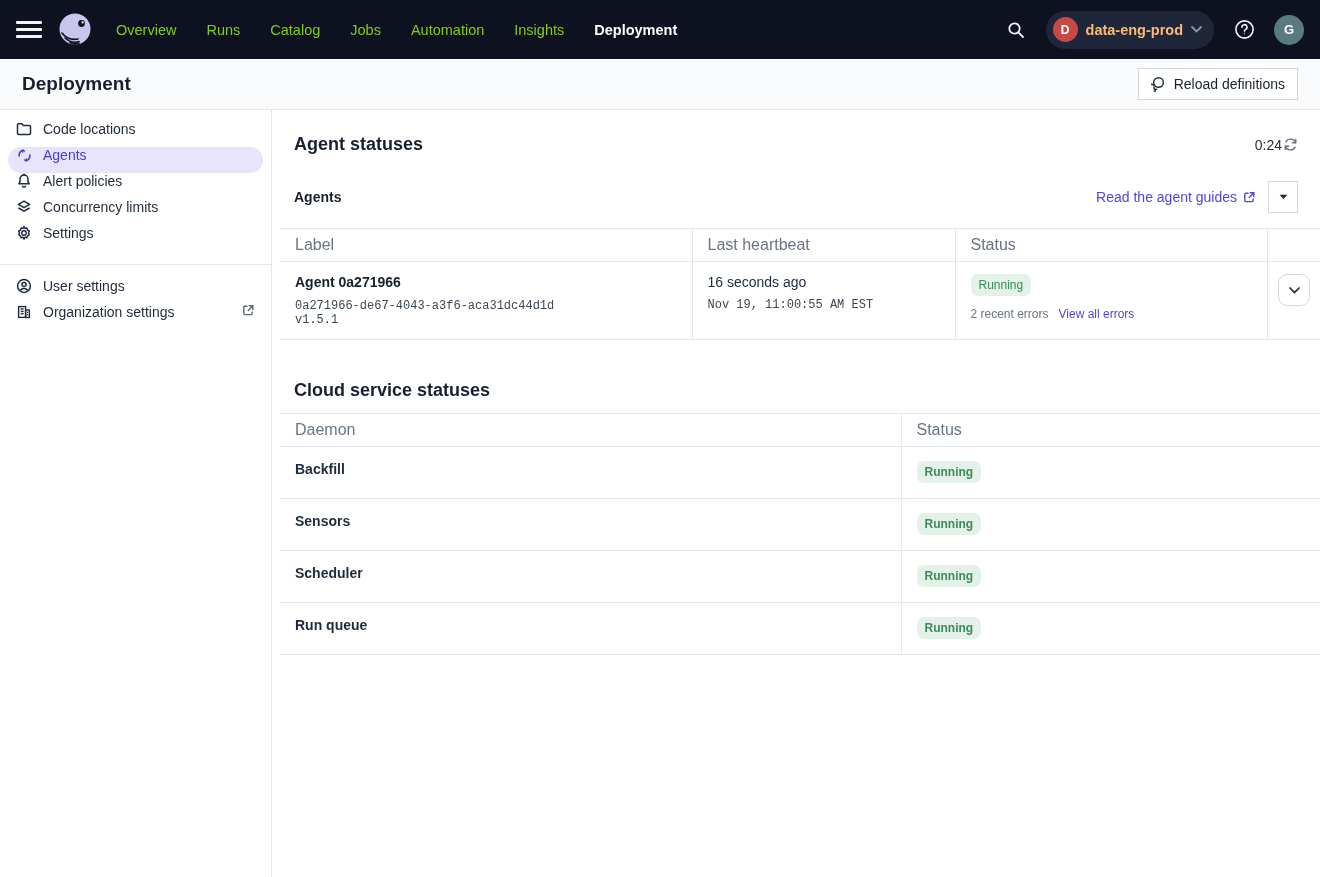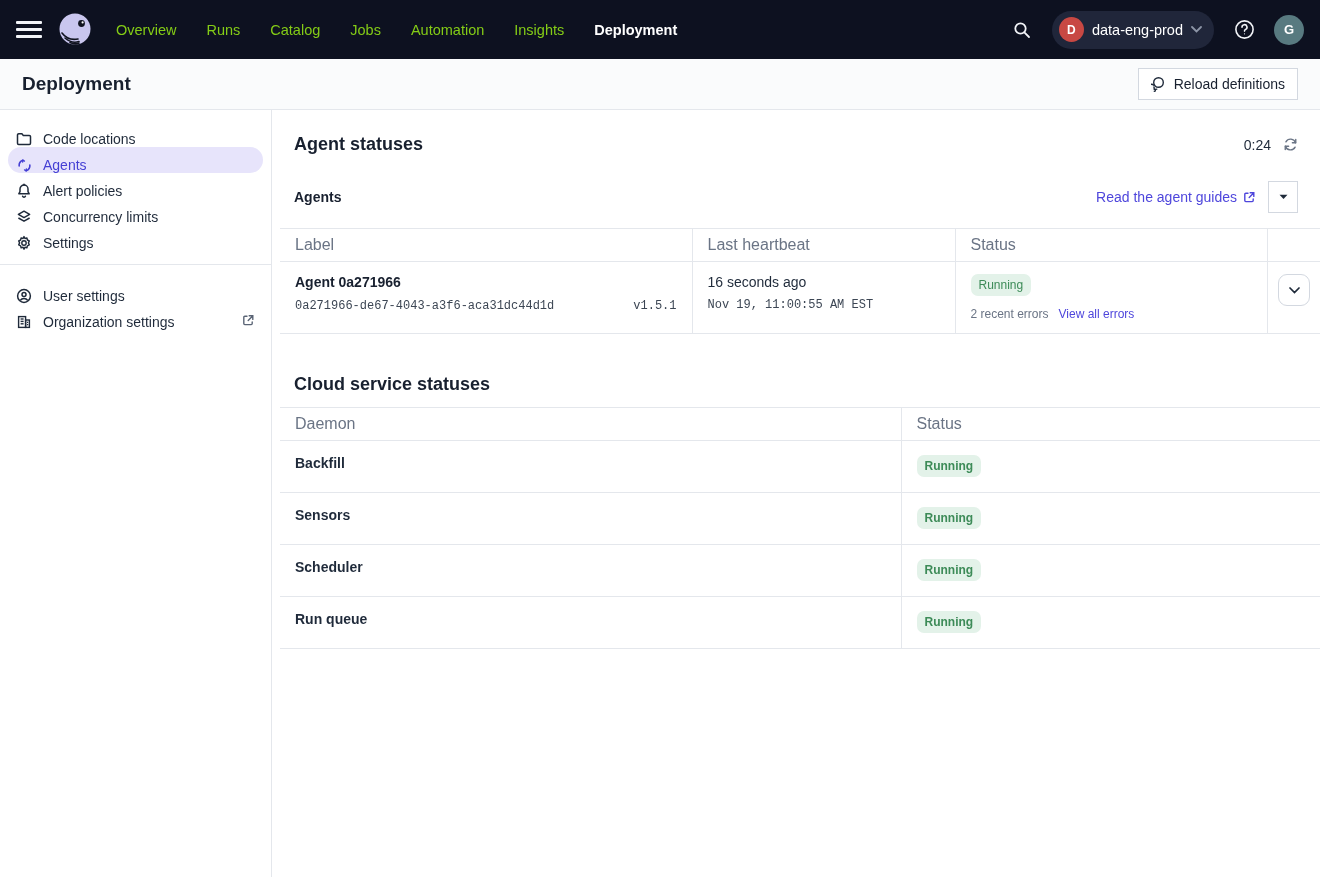--- a/index.html
+++ b/index.html
@@ -10,58 +10,58 @@
   .hamburger { width:26px; height:26px; display:flex; flex-direction:column; justify-content:center; gap:4px; cursor:pointer; margin-right:14px; }
   .hamburger span { display:block; height:3px; background:#f2f4f8; border-radius:1px; }
   .logo { width:38px; height:38px; margin-right:22px; flex:0 0 auto; }
   .navlinks { display:flex; align-items:center; gap:30px; }
   .navlink { font-size:14.5px; color:#84cc16; cursor:pointer; text-decoration:none; }
   .navlink.active { color:#ffffff; font-weight:700; }
   .topnav-right { margin-left:auto; display:flex; align-items:center; gap:14px; }
   .icon-btn { width:32px; height:32px; display:flex; align-items:center; justify-content:center; cursor:pointer; color:#f2f4f8; }
   .workspace-pill { height:38px; background:#20263a; border-radius:19px; display:flex; align-items:center; gap:8px; padding:0 12px 0 7px; cursor:pointer; }
   .ws-avatar { width:25px; height:25px; border-radius:50%; background:#c84843; color:#fff; font-size:12px; font-weight:700; display:flex; align-items:center; justify-content:center; }
-  .ws-name { color:#ffffff; font-size:14.5px; }
+  .ws-name { color:#fdba74; font-size:14.5px;font-weight:bold; }
   .user-avatar { width:30px; height:30px; border-radius:50%; background:#587a80; color:#fff; font-size:13px; font-weight:600; display:flex; align-items:center; justify-content:center; cursor:pointer; }
 
   
   .header-strip { height:51px; background:#fafbfc; border-bottom:1px solid #e4e7ec; display:flex; align-items:center; padding:0 22px; }
   .page-title { font-size:19px; font-weight:600; color:#18202f; }
   .btn { background:#fff; border:1px solid #d3d8e0; border-radius:0; font-size:14px; color:#18202f; display:inline-flex; align-items:center; gap:7px; padding:0 12px; height:32px; cursor:pointer; font-family:inherit; }
   .header-strip .btn { margin-left:auto; }
 
   
   .body-wrap { display:flex; height:767px; }
   .sidebar { width:272px; border-right:1px solid #e4e7ec; padding-top:11px; flex:0 0 auto; }
-  .side-item { height:26px; display:flex; align-items:flex-end; gap:11px; padding:0 16px; font-size:14px; color:#1f2a3a; cursor:pointer; margin:0 0 0 0; }
+  .side-item { height:26px; display:flex; align-items:flex-start; gap:11px; padding:0 16px; font-size:14px; color:#1f2a3a; cursor:pointer; margin:0 0 0 0; }
   .side-item .sicon { width:16px; height:16px; color:#1f2a3a; display:flex; align-items:center; justify-content:center; flex:0 0 auto; }
   .side-item.active { background:#e7e4fb; border-radius:13px; margin:0 8px; padding:0 8px; color:#443fd4; }
   .side-item.active .sicon { color:#443fd4; }
   .side-divider { border-top:1px solid #e4e7ec; margin:13px 0 13px 0; }
   .side-item .ext { margin-left:auto; color:#5a6475; }
 
   .main { flex:1; padding:24px 22px 0 22px; overflow:hidden; }
   .section-head { display:flex; align-items:center; justify-content:space-between; }
   .h1 { font-size:18px; font-weight:600; color:#18202f; }
-  .countdown { display:flex; align-items:center; gap:12px; font-size:14px; color:#1f2a3a; }
+  .countdown { display:flex; align-items:center; gap:1px; font-size:14px; color:#1f2a3a; }
   .countdown .ricon { color:#6a7485; cursor:pointer; display:flex; }
 
   .sub-head { display:flex; align-items:center; margin-top:26px; }
   .h2 { font-size:14px; font-weight:700; color:#18202f; }
   .sub-head-right { margin-left:auto; display:flex; align-items:center; gap:12px; }
   .link { color:#4e46dc; font-size:14px; text-decoration:none; cursor:pointer; display:inline-flex; align-items:center; gap:6px; }
   .caret-btn { width:30px; height:32px; justify-content:center; padding:0; }
 
   table.grid { border-collapse:collapse; width:calc(100% + 36px); margin-left:-14px; margin-right:-22px; }
   .grid th { font-size:16px; font-weight:400; color:#6a7485; text-align:left; padding:7px 15px; border-top:1px solid #e4e7ec; border-bottom:1px solid #e4e7ec; }
   .grid td { vertical-align:top; padding:12px 15px; border-bottom:1px solid #e4e7ec; }
   .grid .vline { border-right:1px solid #e4e7ec; }
   .agent-name { font-size:14px; font-weight:700; color:#18202f; }
   .mono { font-family:"Liberation Mono","DejaVu Sans Mono",monospace; font-size:12px; color:#3c4654; }
-  .id-row { display:flex; justify-content:space-between; margin-top:9px; }
+  .id-row { display:flex; justify-content:flex-start; margin-top:9px;flex-direction:column; }
   .hb-rel { font-size:14px; color:#1f2a3a; }
   .hb-ts { margin-top:8px; }
   .badge { display:inline-block; background:#e3f2e9; color:#3d8b58; font-size:12px; padding:4px 8px; border-radius:7px; }
   .err-row { margin-top:11px; font-size:12px; color:#6a7485; display:flex; gap:10px; align-items:center; }
   .err-row .link { font-size:12px; }
   .chev-btn { width:32px; height:32px; justify-content:center; padding:0; border-radius:9px; }
 
   .cloud-title { margin-top:40px; }
   .cloud-table td { padding:14px 15px 15px 15px; font-size:14px; color:#1f2a3a;font-weight:bold; }
 </style>

